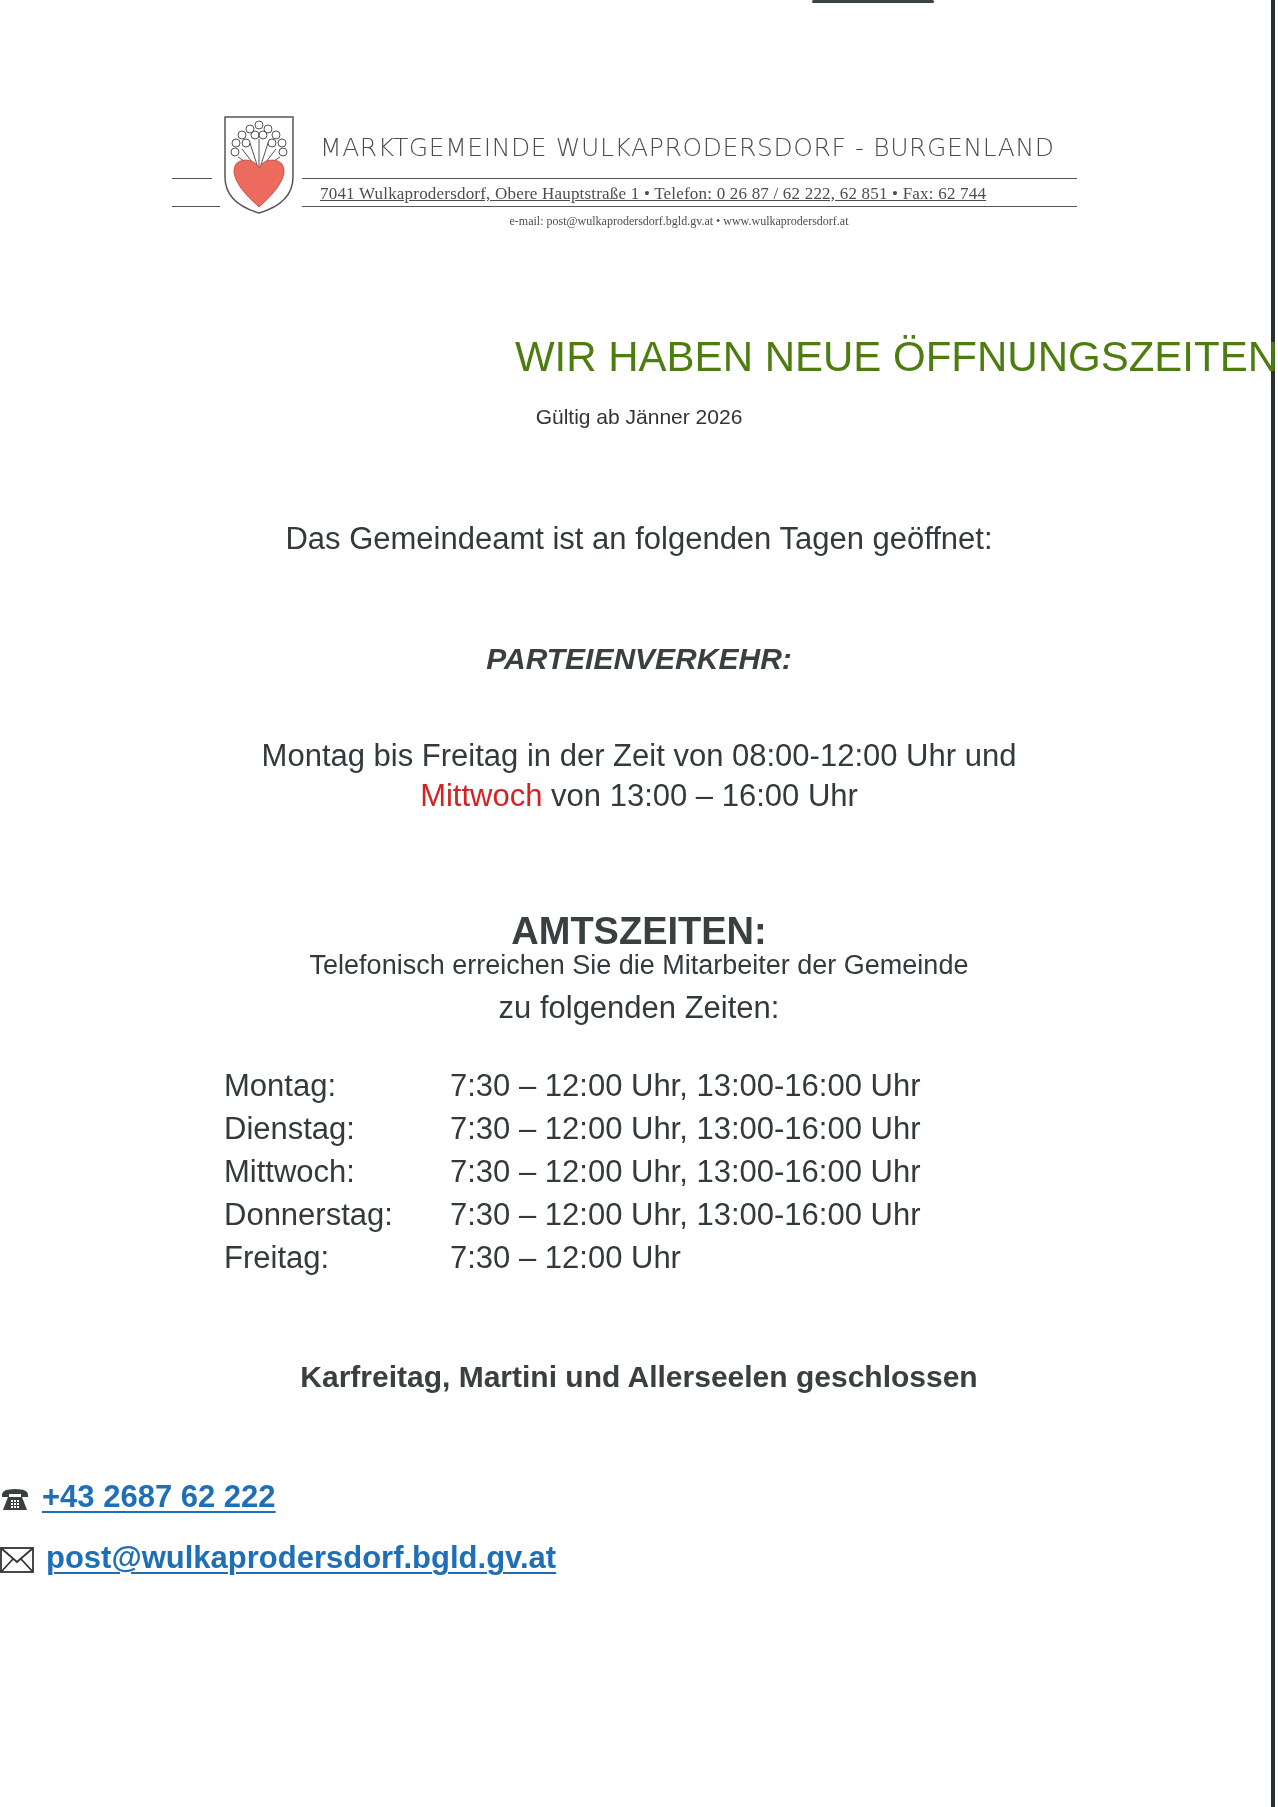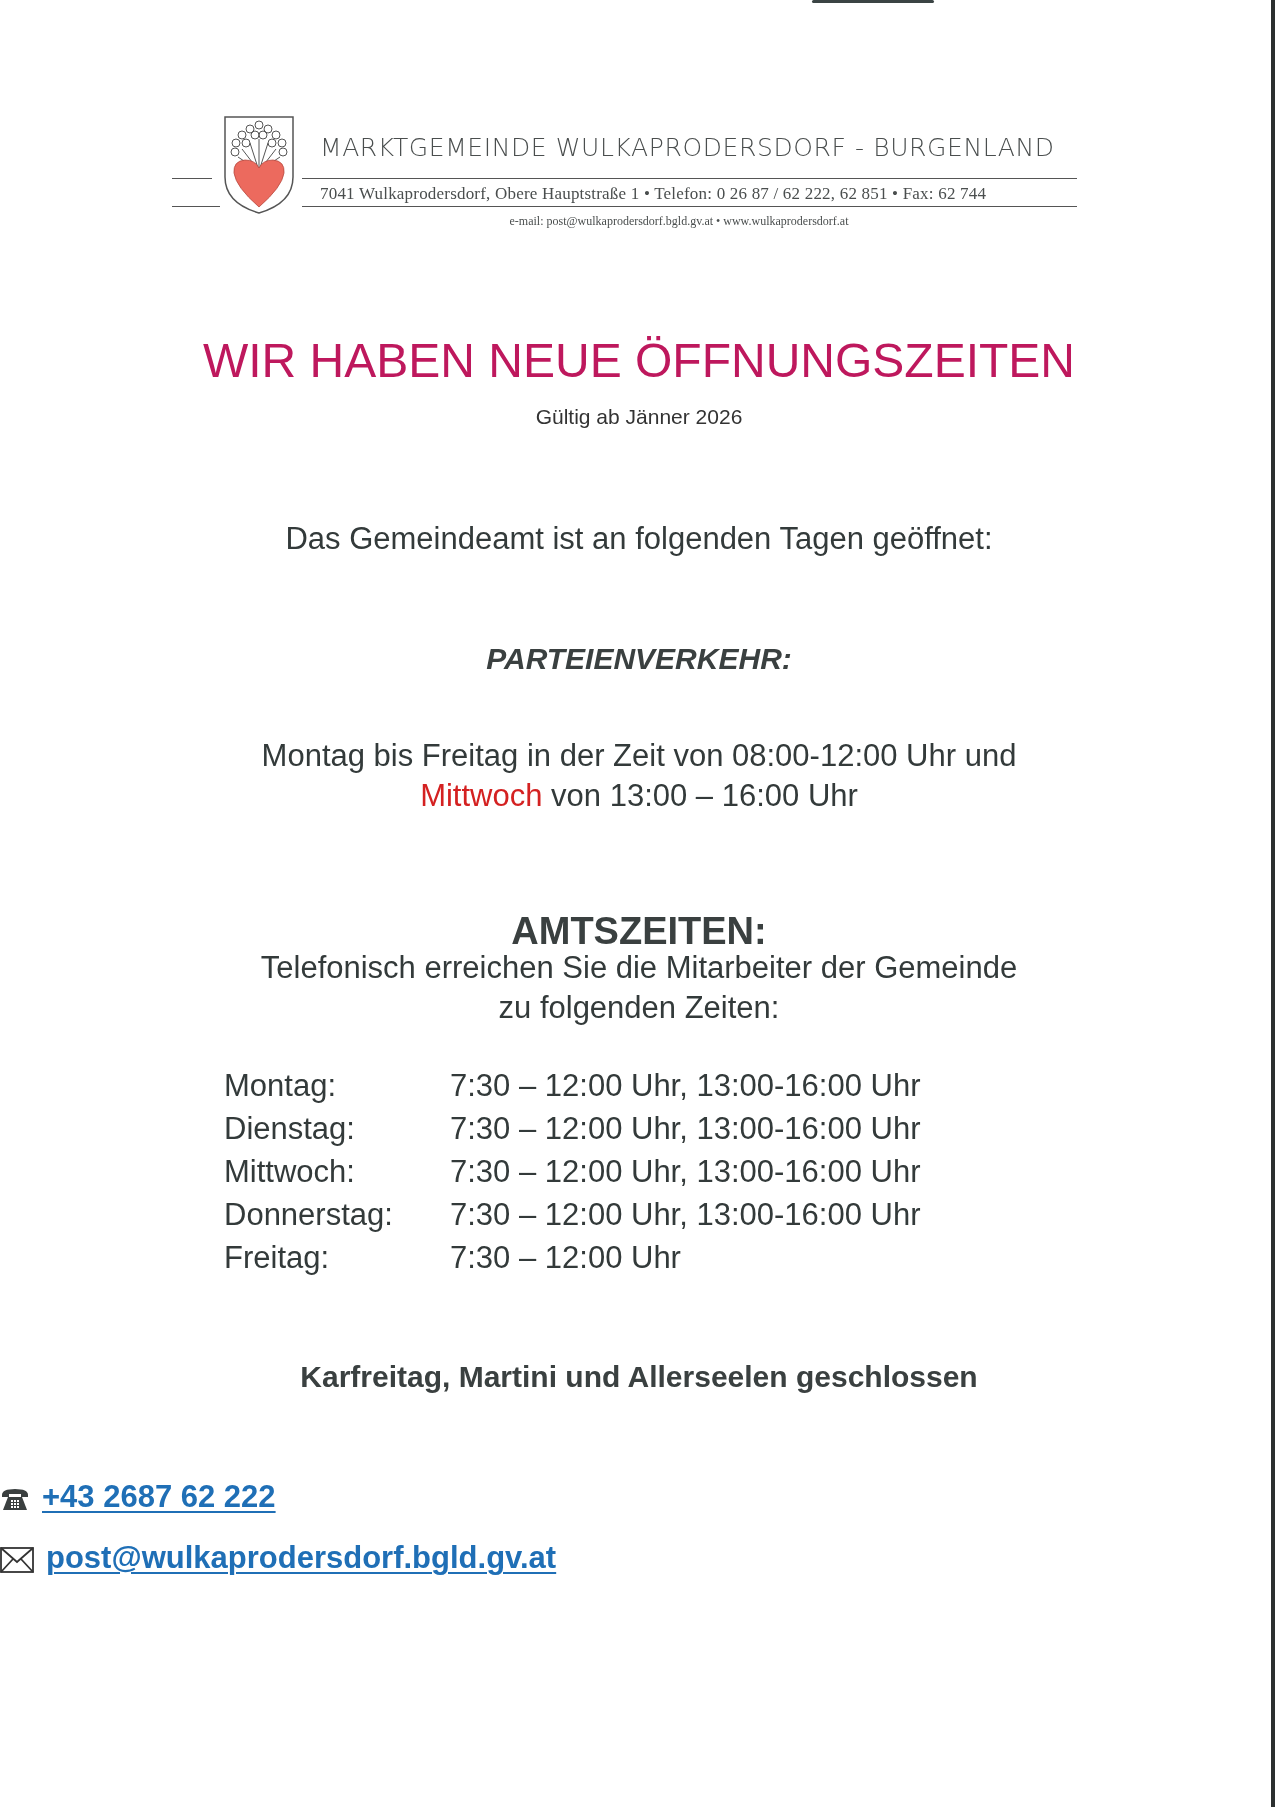--- a/index.html
+++ b/index.html
@@ -9,33 +9,33 @@
     font-family:"Liberation Sans", sans-serif;
     color:#333a3a;
   }
   .right-edge { position:absolute; left:1271px; top:0; width:4px; height:1807px; background:#2b2f2f; }
   .top-mark { position:absolute; left:812px; top:0; width:122px; height:3px; background:#3b4444; border-radius:2px; }
 
   
   .crest { position:absolute; left:222px; top:115px; width:74px; height:100px; }
   .hdr-title { position:absolute; left:320px; top:133px; font-family:"DejaVu Sans", sans-serif; font-size:25px; letter-spacing:0.6px; color:#4a4e4e; font-weight:300; white-space:nowrap; }
   .hdr-line { position:absolute; height:1px; background:#555; }
-  .hdr-address { position:absolute; left:320px; top:184px; font-family:"Liberation Serif", serif; font-size:17px; color:#4a4e4e; white-space:nowrap; letter-spacing:0.2px; }
+  .hdr-address { position:absolute; left:320px; top:184px; font-family:"Liberation Serif", serif; font-size:17px; color:#4a4e4e; white-space:nowrap; letter-spacing:0.2px;text-decoration:underline; }
   .hdr-contact { position:absolute; left:0; width:1278px; top:214px; text-align:center; font-family:"Liberation Serif", serif; font-size:12px; color:#4a4e4e; padding-left:80px; box-sizing:border-box; }
 
   .center { position:absolute; left:0; width:1278px; text-align:center; white-space:nowrap; }
-  .title { top:333px; font-size:48px; color:#be185d; }
+  .title { top:333px; font-size:42px; color:#4d7c0f;text-align:right; }
   .valid { top:405px; font-size:21px; color:#333; }
   .intro { top:521px; font-size:31px; color:#333a3a; }
   .h-party { top:642px; font-size:30px; font-weight:bold; color:#3a4040;font-style:italic; }
   .party1 { top:738px; font-size:31px; }
   .party2 { top:778px; font-size:31px; }
   .red { color:#d42121; }
   .h-amts { top:910px; font-size:38px; font-weight:bold; color:#3a4040; }
-  .amts1 { top:950px; font-size:31px; }
+  .amts1 { top:950px; font-size:27px; }
   .amts2 { top:990px; font-size:31px; }
 
   .hours { position:absolute; left:224px; top:1068px; font-size:31px; color:#333a3a; }
   .hours-row { height:43px; display:flex; white-space:nowrap; }
   .hours-day { width:226px; }
 
   .closed { top:1360px; font-size:30px; font-weight:bold; color:#3a4040; }
 
   .contact-row { position:absolute; left:0; width:1038px; white-space:nowrap; font-weight:bold; font-size:31px; }
   .phone-row { top:1479px; }

